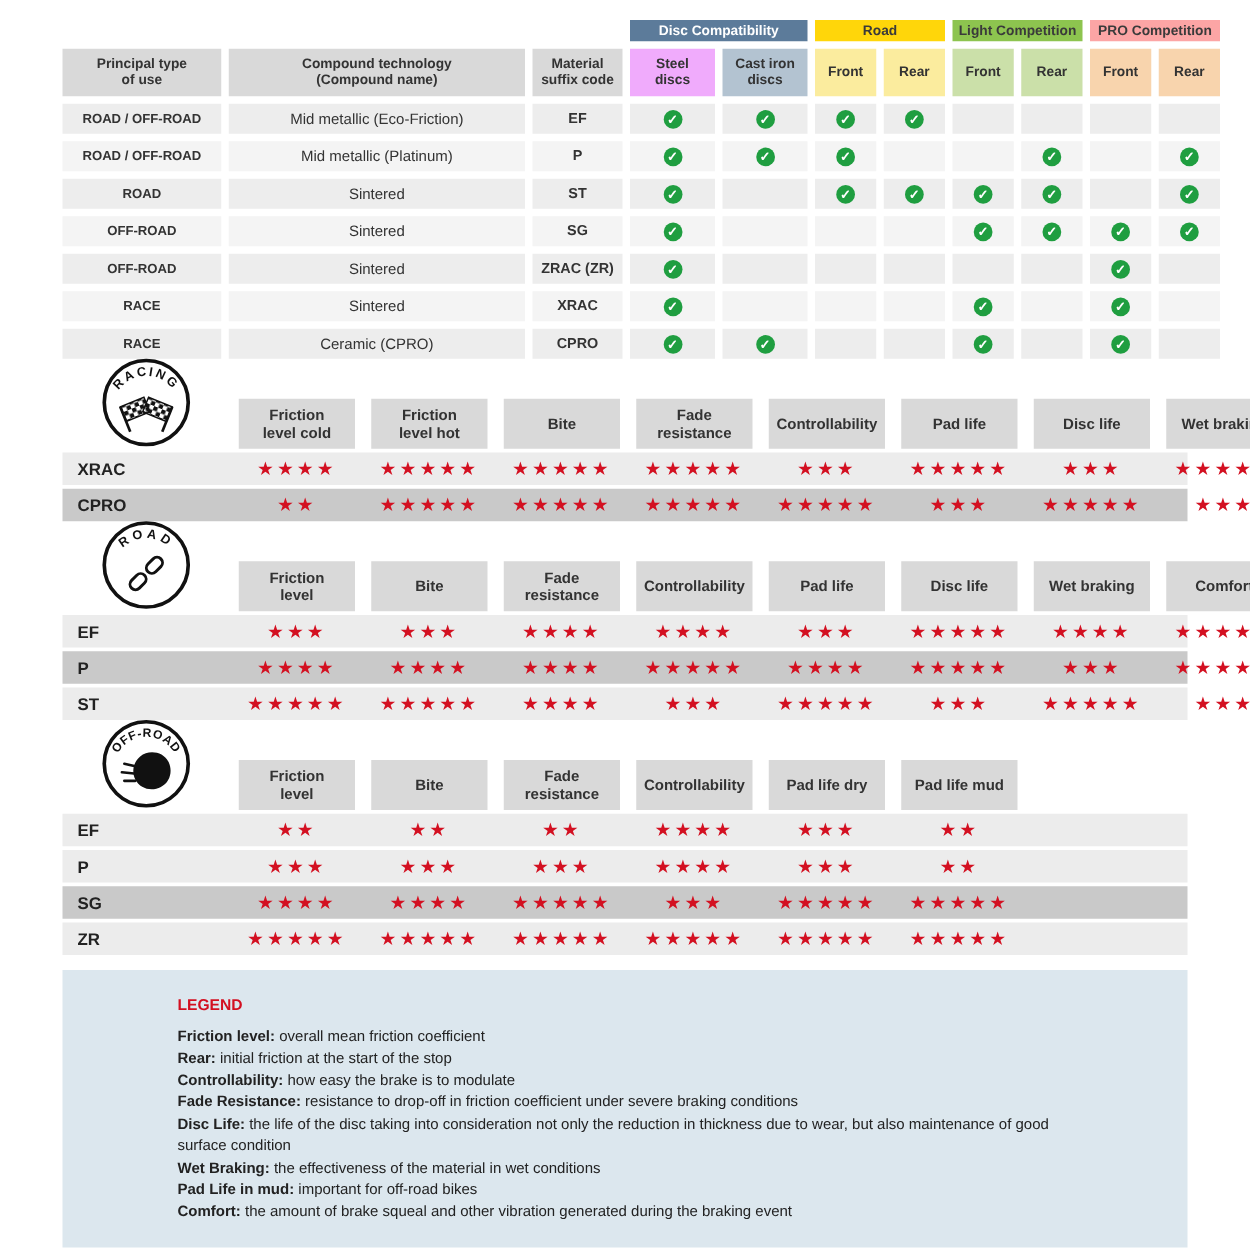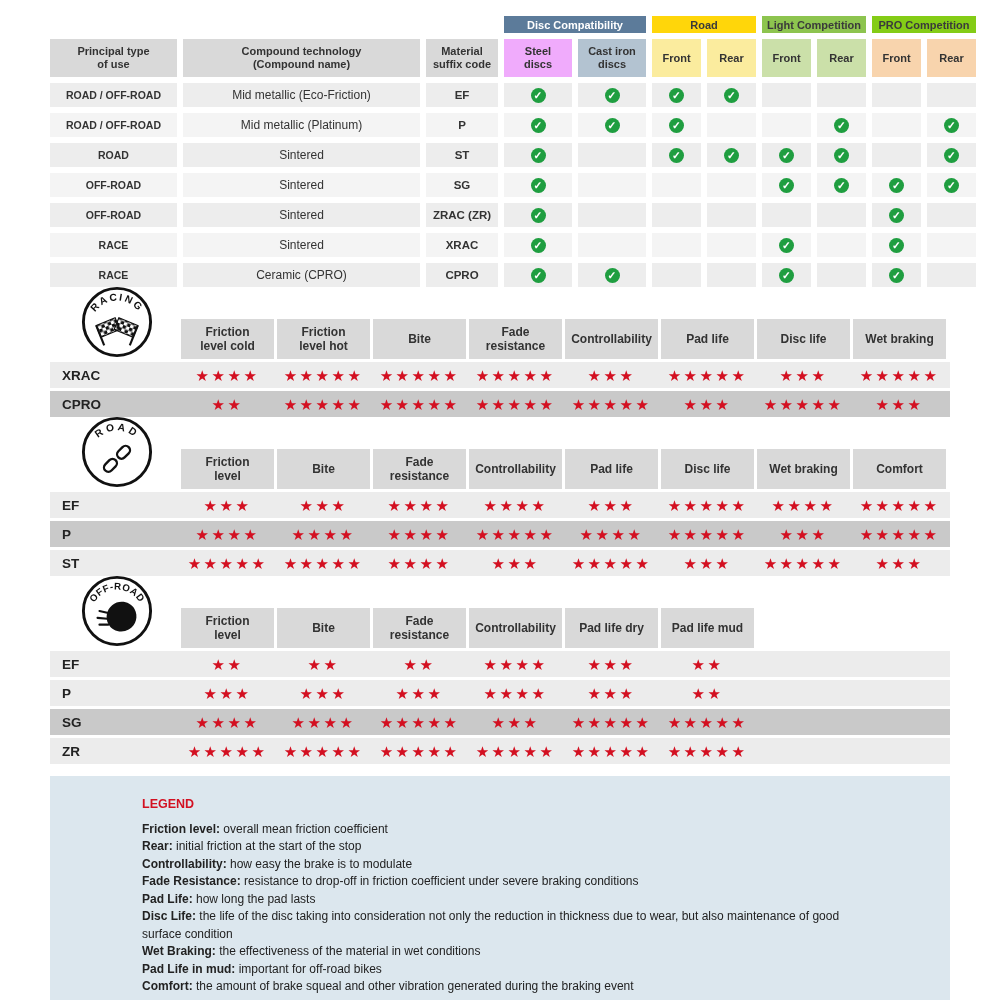--- a/index.html
+++ b/index.html
@@ -21,21 +21,21 @@
   .bcell.alt{background:#F4F4F4}
   .use{font-weight:bold;font-size:10.5px}
   .comp{font-size:12px}
   .code{font-weight:bold;font-size:11.5px}
   .check{width:15px;height:15px;border-radius:50%;background:#1F9E40;color:#fff;
          font-size:10.5px;font-weight:bold;display:flex;align-items:center;justify-content:center}
 
   
   .perf{position:relative;margin-top:32px}
   .perf-icon{position:absolute;left:30px;top:-34px;width:74px;height:74px}
-  .phead,.prow{display:grid;gap:3px;margin-bottom:3px}
+  .phead,.prow{display:grid;gap:13px;margin-bottom:3px}
   .cols8{grid-template-columns:128px repeat(8,93px)}
   .cols6{grid-template-columns:128px repeat(6,93px)}
   .pcell{background:#D9D9D9;display:flex;align-items:center;justify-content:center;
          text-align:center;font-size:12px;font-weight:bold;white-space:pre-line;
          height:40px;line-height:1.2}
   .pspacer{background:transparent}
   .prow{height:26px;align-items:center;background:#ECECEC}
   .prow.shaded{background:#C9C9C9}
   .plabel{font-weight:bold;font-size:13.5px;padding-left:12px;color:#222}
   .stars{text-align:center;color:#D31021;font-size:15px;letter-spacing:2.5px;line-height:1}
@@ -50,21 +50,21 @@
 </head>
 <body>
 
 <div class="page">
 
   <div class="compat">
       <div class="tspacer" style="grid-column: span 3;"></div>
       <div class="gcell" style="background: rgb(92, 123, 154); color: rgb(255, 255, 255); grid-column: span 2;">Disc Compatibility</div>
       <div class="gcell" style="background: rgb(255, 214, 10); color: rgb(58, 58, 58); grid-column: span 2;">Road</div>
       <div class="gcell" style="background: rgb(141, 196, 79); color: rgb(58, 58, 58); grid-column: span 2; text-align: right;">Light Competition</div>
-      <div class="gcell" style="background: #84cc16; color: rgb(58, 58, 58); grid-column: span 2;">PRO Competition</div>
+      <div class="gcell" style="background: #fca5a5; color: rgb(58, 58, 58); grid-column: span 2;">PRO Competition</div>
       <div class="hcell">Principal type
 of use</div>
       <div class="hcell">Compound technology
 (Compound name)</div>
       <div class="hcell">Material
 suffix code</div>
       <div class="scell" style="background: #f0abfc;">Steel
 discs</div>
       <div class="scell" style="background: rgb(179, 195, 209);">Cast iron
 discs</div>
@@ -404,21 +404,20 @@
       </div>
     </div>
 
   <div class="legend">
     <div class="legend-title">LEGEND</div>
     <div>
         <div class="lline"><b class="lterm">Friction level: </b>overall mean friction coefficient</div>
         <div class="lline"><b class="lterm">Rear: </b>initial friction at the start of the stop</div>
         <div class="lline"><b class="lterm">Controllability: </b>how easy the brake is to modulate</div>
         <div class="lline"><b class="lterm">Fade Resistance: </b>resistance to drop-off in friction coefficient under severe braking conditions</div>
-        <div class="lline"><b class="lterm">Pad Life: </b>how long the pad lasts</div>
         <div class="lline"><b class="lterm">Disc Life: </b>the life of the disc taking into consideration not only the reduction in thickness due to wear, but also maintenance of good surface condition</div>
         <div class="lline"><b class="lterm">Wet Braking: </b>the effectiveness of the material in wet conditions</div>
         <div class="lline"><b class="lterm">Pad Life in mud: </b>important for off-road bikes</div>
         <div class="lline"><b class="lterm">Comfort: </b>the amount of brake squeal and other vibration generated during the braking event</div>
       </div>
   </div>
 
 </div>
 
 </body></html>

